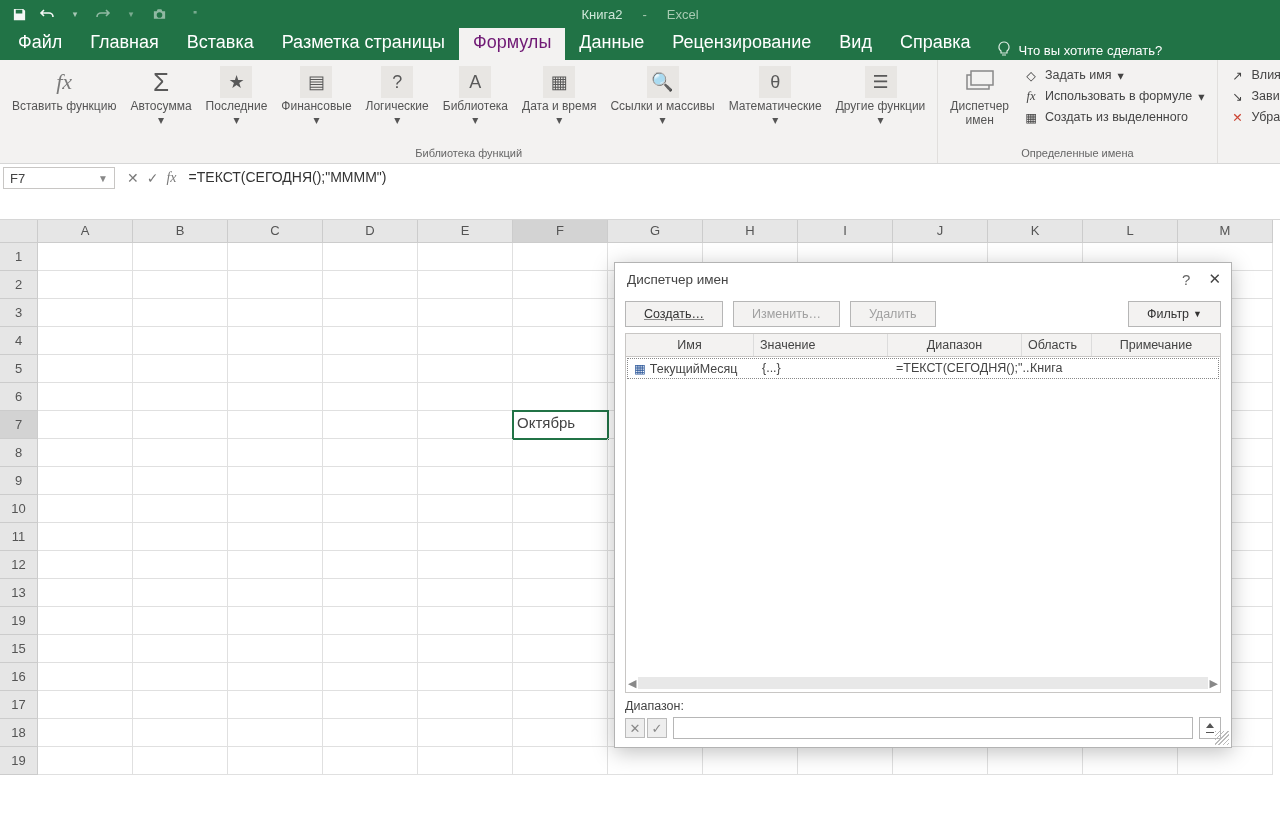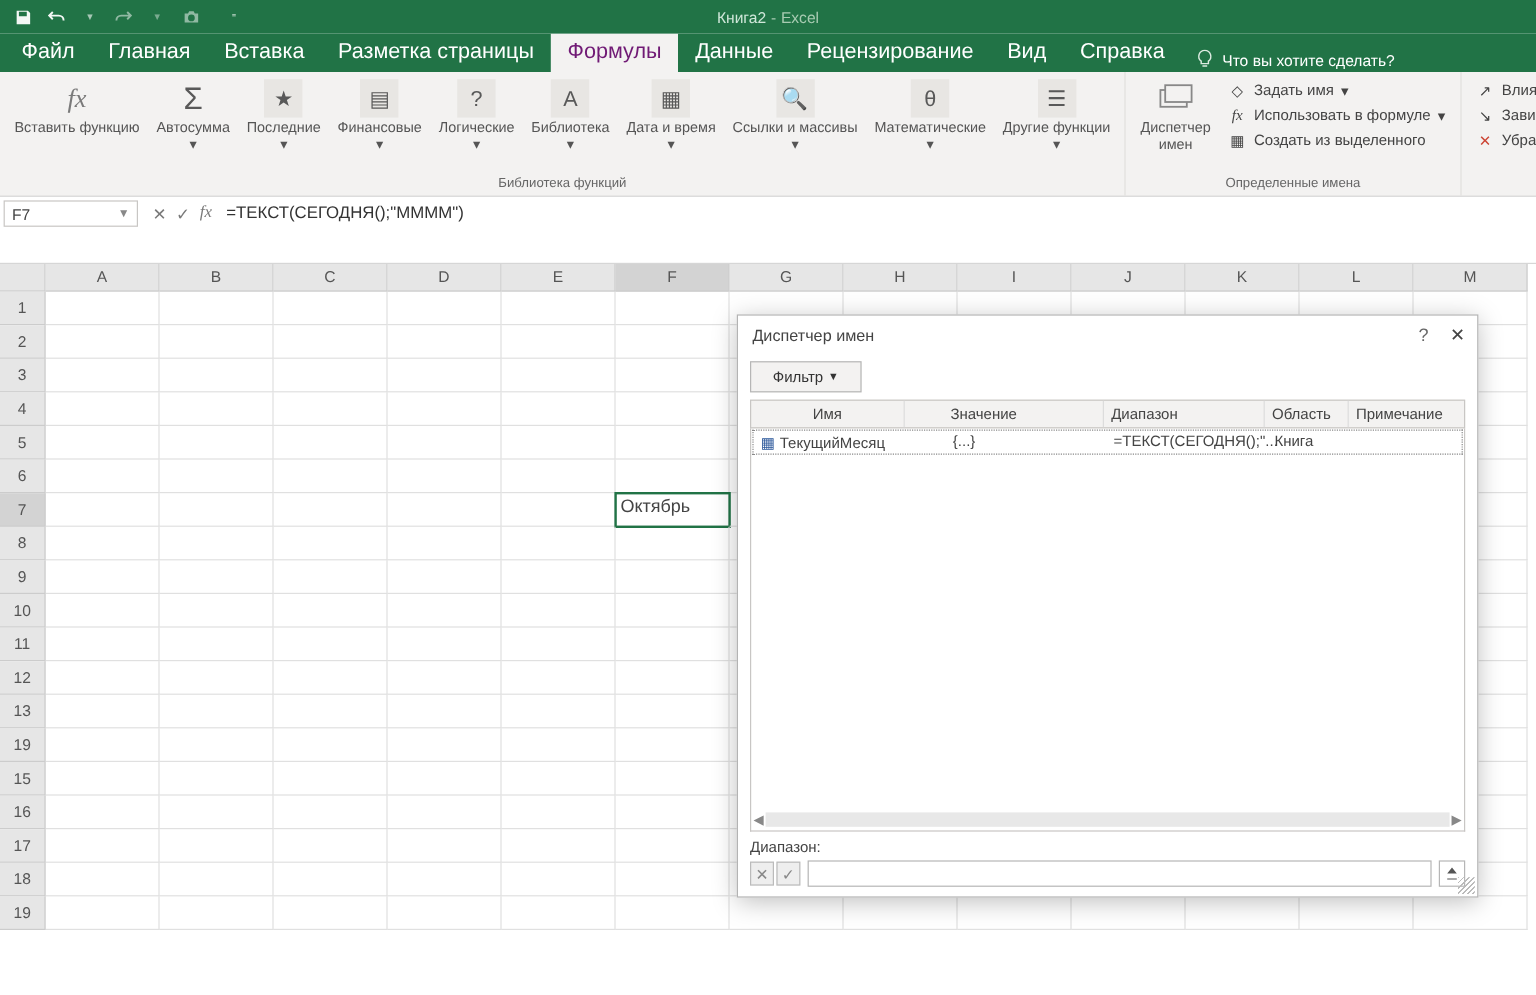--- a/index.html
+++ b/index.html
@@ -2,21 +2,21 @@
 <html><head>
 <meta charset="utf-8">
 <style>
 * { box-sizing: border-box; margin: 0; padding: 0; font-family: "Segoe UI", Tahoma, sans-serif; }
 body { width: 1280px; height: 829px; background: #fff; overflow: hidden; position: relative; font-size: 13px; color: #444; }
 
 
 .titlebar { background: #217346; height: 28px; display: flex; align-items: center; color: #fff; position: relative; }
 .qat { display: flex; align-items: center; gap: 10px; padding-left: 10px; }
 .qat .iconbtn { width: 18px; height: 18px; display: flex; align-items: center; justify-content: center; opacity: .95; }
-.title-center { position: absolute; left: 50%; transform: translateX(-50%); display: flex; gap: 4px; font-size: 13px; }
+.title-center { position: absolute; left: 50%; transform: translateX(-50%); display: flex; gap: 20px; font-size: 13px; }
 .title-center .b1 { color: #cfe7d9; }
 .title-center .b2 { color: #a8cbb2; }
 
 
 .ribbontabs { background: #217346; height: 32px; display: flex; align-items: flex-end; padding-left: 4px; gap: 0; }
 .ribbontabs .tab { color: #fff; padding: 7px 14px; font-size: 18px; cursor: pointer; }
 .ribbontabs .tab.active { background: #f3f2f1; color: #701a75; }
 .tellme { display: flex; align-items: center; gap: 8px; color: #ffffff; padding: 0 12px; font-size: 13px; }
 
 
@@ -69,24 +69,24 @@
 .refbar { padding: 6px 10px 2px 10px; font-size: 12.5px; }
 .refinputrow { display: flex; gap: 6px; padding: 2px 10px 8px 10px; align-items: center; }
 .refinputrow .refctl { display:flex; gap:2px; }
 .refinputrow .refctl span { width: 20px; height: 20px; border: 1px solid #bbb; background: #eee; display: inline-flex; align-items: center; justify-content: center; font-size: 13px; color: #888; }
 .refinput { flex: 1; height: 22px; border: 1px solid #b6b6b6; }
 .collapse { width: 22px; height: 22px; border: 1px solid #b6b6b6; display: flex; align-items: center; justify-content: center; }
 .dlgfoot { display: flex; justify-content: flex-end; padding: 6px 10px 10px 10px; }
 .resizegrip { position: absolute; right: 2px; bottom: 2px; width: 14px; height: 14px; background: repeating-linear-gradient(135deg,#bbb 0 1px,transparent 1px 3px); }
 
 .col-name { width: 128px; text-align: center; }
-.col-val { width: 134px; margin-left: 32px; }
-.col-range { width: 134px; }
+.col-val { width: 134px; }
+.col-range { width: 134px; text-align: center; }
 .col-scope { width: 70px; }
-.col-note { flex: 1; border-right: none !important; }
+.col-note { flex: 1; border-right: none !important; text-align: center; }
 </style>
 </head>
 <body>
 
 <div class="titlebar">
   <div class="qat">
     <span class="iconbtn">
         <svg width="15" height="15" viewBox="0 0 16 16">
           <path fill="#fff" d="M2 2h10l2 2v10H2V2zm2 1v4h7V3H4zm1 7h6v3H5v-3z"></path>
         </svg>
@@ -566,20 +566,31 @@
 
 <div class="dialog">
   <div class="dlgtitle">
     <span>Диспетчер имен</span>
     <div class="right">
       <span style="font-size:15px;color:#666">?</span>
       <span style="font-size:15px;color:#444">✕</span>
     </div>
   </div>
   <div class="dlgbtns">
+    <div class="left">
+      <div class="dbtn">
+          <span style="text-decoration:underline;text-decoration-color:#888">Создать…</span>
+        </div>
+      <div class="dbtn disabled">
+          <span>Изменить…</span>
+        </div>
+      <div class="dbtn disabled">
+          <span>Удалить</span>
+        </div>
+    </div>
     <div class="dbtn">
         <span>Фильтр</span>
         <span class="caret">▼</span>
       </div>
   </div>
   <div class="listhead">
     <div class="col-name">Имя</div>
     <div class="col-val">Значение</div>
     <div class="col-range">Диапазон</div>
     <div class="col-scope">Область</div>

